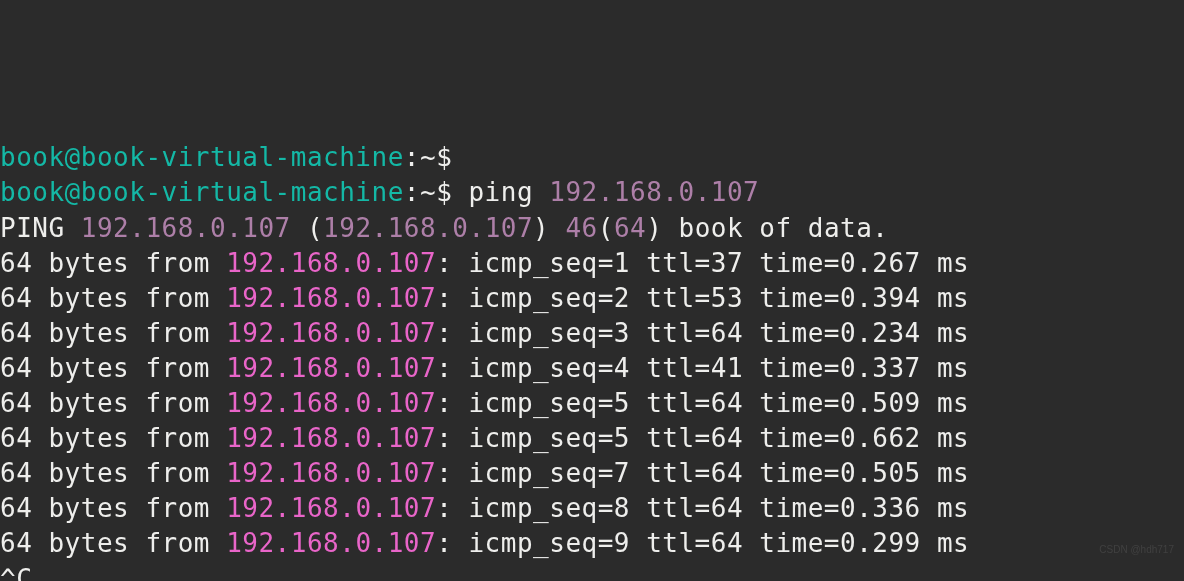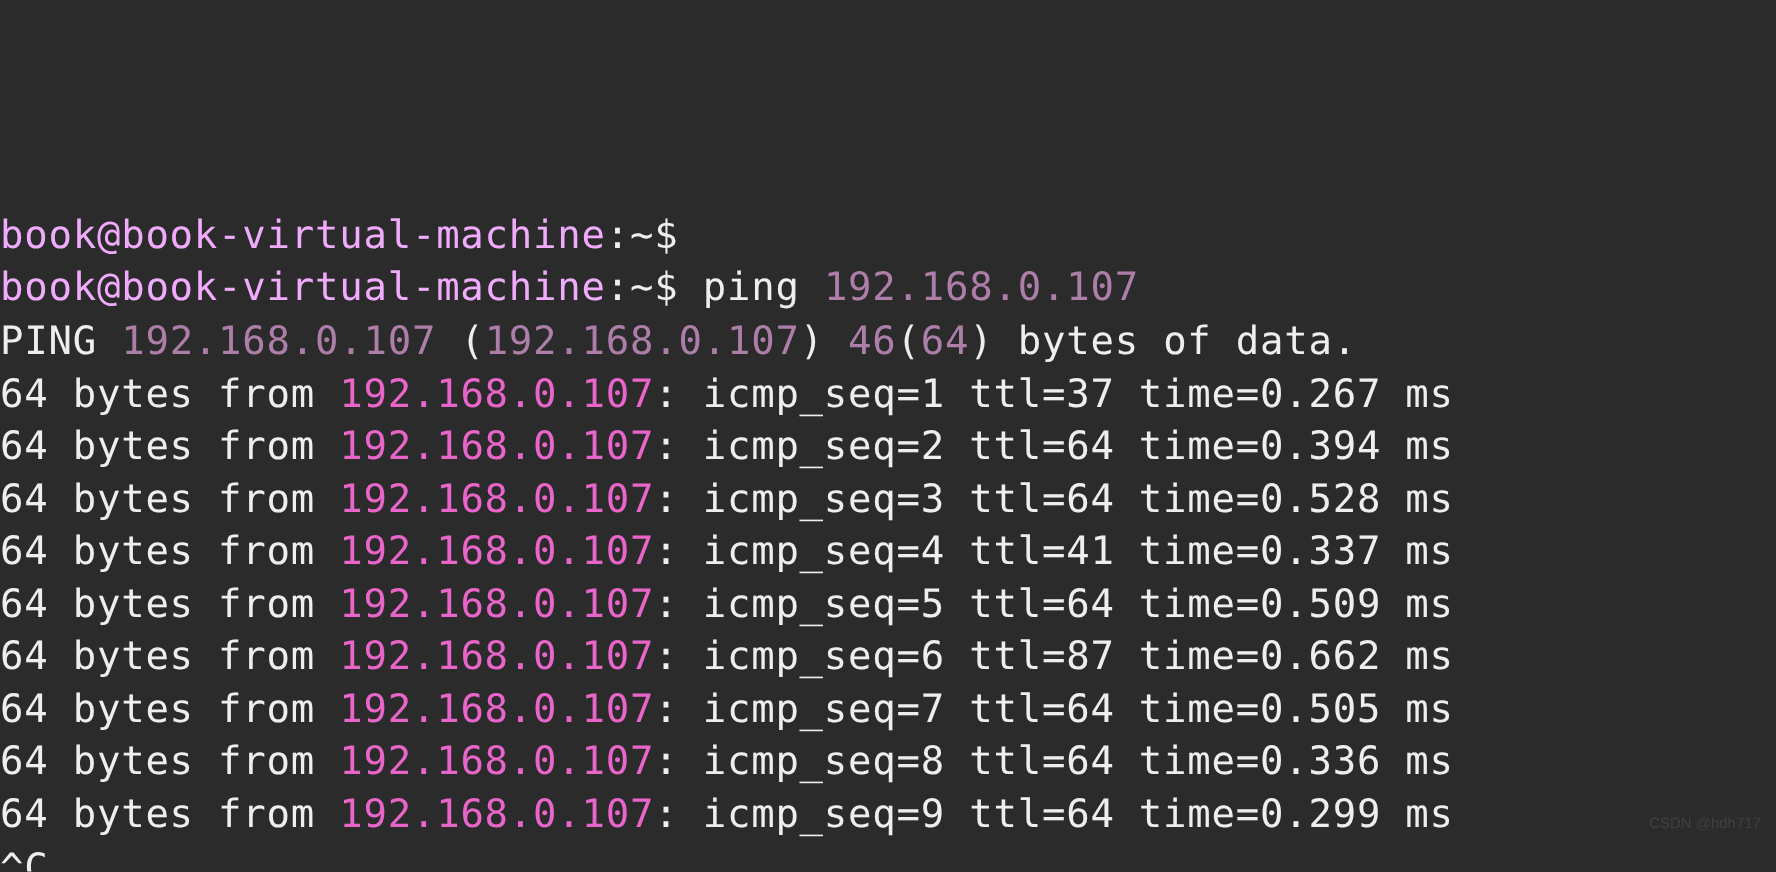--- a/index.html
+++ b/index.html
@@ -13,21 +13,21 @@
       white-space: pre;
       overflow: hidden;
       width: 1184px;
       height: 581px;
       letter-spacing: 0.5px;
     }
     .term {
       padding: 0;
       margin: 0;
     }
-    .green { color: #f0abfc; }
+    .green { color: #14b8a6; }
     .magenta { color: #ad7fa8; }
     .pink { color: #e965c9; }
     .white { color: #eeeeec; }
     .watermark {
       position: absolute;
       right: 10px;
       bottom: 25px;
       color: #555;
       font-size: 10px;
       font-family: sans-serif;
@@ -35,27 +35,27 @@
       letter-spacing: 0;
     }
   </style>
 </head>
 <body>
 
 
 
 <div class="term"><span class="green">book@book-virtual-machine</span><span class="white">:~</span><span class="white">$</span>
 <span class="green">book@book-virtual-machine</span><span class="white">:~</span><span class="white">$</span> <span class="white">ping </span><span class="magenta">192.168.0.107</span>
-<span class="white">PING </span><span class="magenta">192.168.0.107</span><span class="white"> (</span><span class="magenta">192.168.0.107</span><span class="white">) </span><span class="magenta">46</span><span class="white">(</span><span class="magenta">64</span><span class="white">)</span><span class="white"> bytes of data.</span>
+<span class="white">PING </span><span class="magenta">192.168.0.107</span><span class="white"> (</span><span class="magenta">192.168.0.107</span><span class="white">) </span><span class="magenta">46</span><span class="white">(</span><span class="magenta">64</span><span class="white">)</span><span class="white"> book of data.</span>
 <span class="white">64 bytes from </span><span class="pink">192.168.0.107</span><span class="white">: </span><span class="white">icmp_seq=1 ttl=37 time=0.267 ms</span>
-<span class="white">64 bytes from </span><span class="pink">192.168.0.107</span><span class="white">: </span><span class="white">icmp_seq=2 ttl=64 time=0.394 ms</span>
-<span class="white">64 bytes from </span><span class="pink">192.168.0.107</span><span class="white">: </span><span class="white">icmp_seq=3 ttl=64 time=0.528 ms</span>
+<span class="white">64 bytes from </span><span class="pink">192.168.0.107</span><span class="white">: </span><span class="white">icmp_seq=2 ttl=53 time=0.394 ms</span>
+<span class="white">64 bytes from </span><span class="pink">192.168.0.107</span><span class="white">: </span><span class="white">icmp_seq=3 ttl=64 time=0.234 ms</span>
 <span class="white">64 bytes from </span><span class="pink">192.168.0.107</span><span class="white">: </span><span class="white">icmp_seq=4 ttl=41 time=0.337 ms</span>
 <span class="white">64 bytes from </span><span class="pink">192.168.0.107</span><span class="white">: </span><span class="white">icmp_seq=5 ttl=64 time=0.509 ms</span>
-<span class="white">64 bytes from </span><span class="pink">192.168.0.107</span><span class="white">: </span><span class="white">icmp_seq=6 ttl=87 time=0.662 ms</span>
+<span class="white">64 bytes from </span><span class="pink">192.168.0.107</span><span class="white">: </span><span class="white">icmp_seq=5 ttl=64 time=0.662 ms</span>
 <span class="white">64 bytes from </span><span class="pink">192.168.0.107</span><span class="white">: </span><span class="white">icmp_seq=7 ttl=64 time=0.505 ms</span>
 <span class="white">64 bytes from </span><span class="pink">192.168.0.107</span><span class="white">: </span><span class="white">icmp_seq=8 ttl=64 time=0.336 ms</span>
 <span class="white">64 bytes from </span><span class="pink">192.168.0.107</span><span class="white">: </span><span class="white">icmp_seq=9 ttl=64 time=0.299 ms</span>
 <span class="white">^C</span>
 
 
 
  </div>
 
 <div class="watermark">CSDN @hdh717</div>

